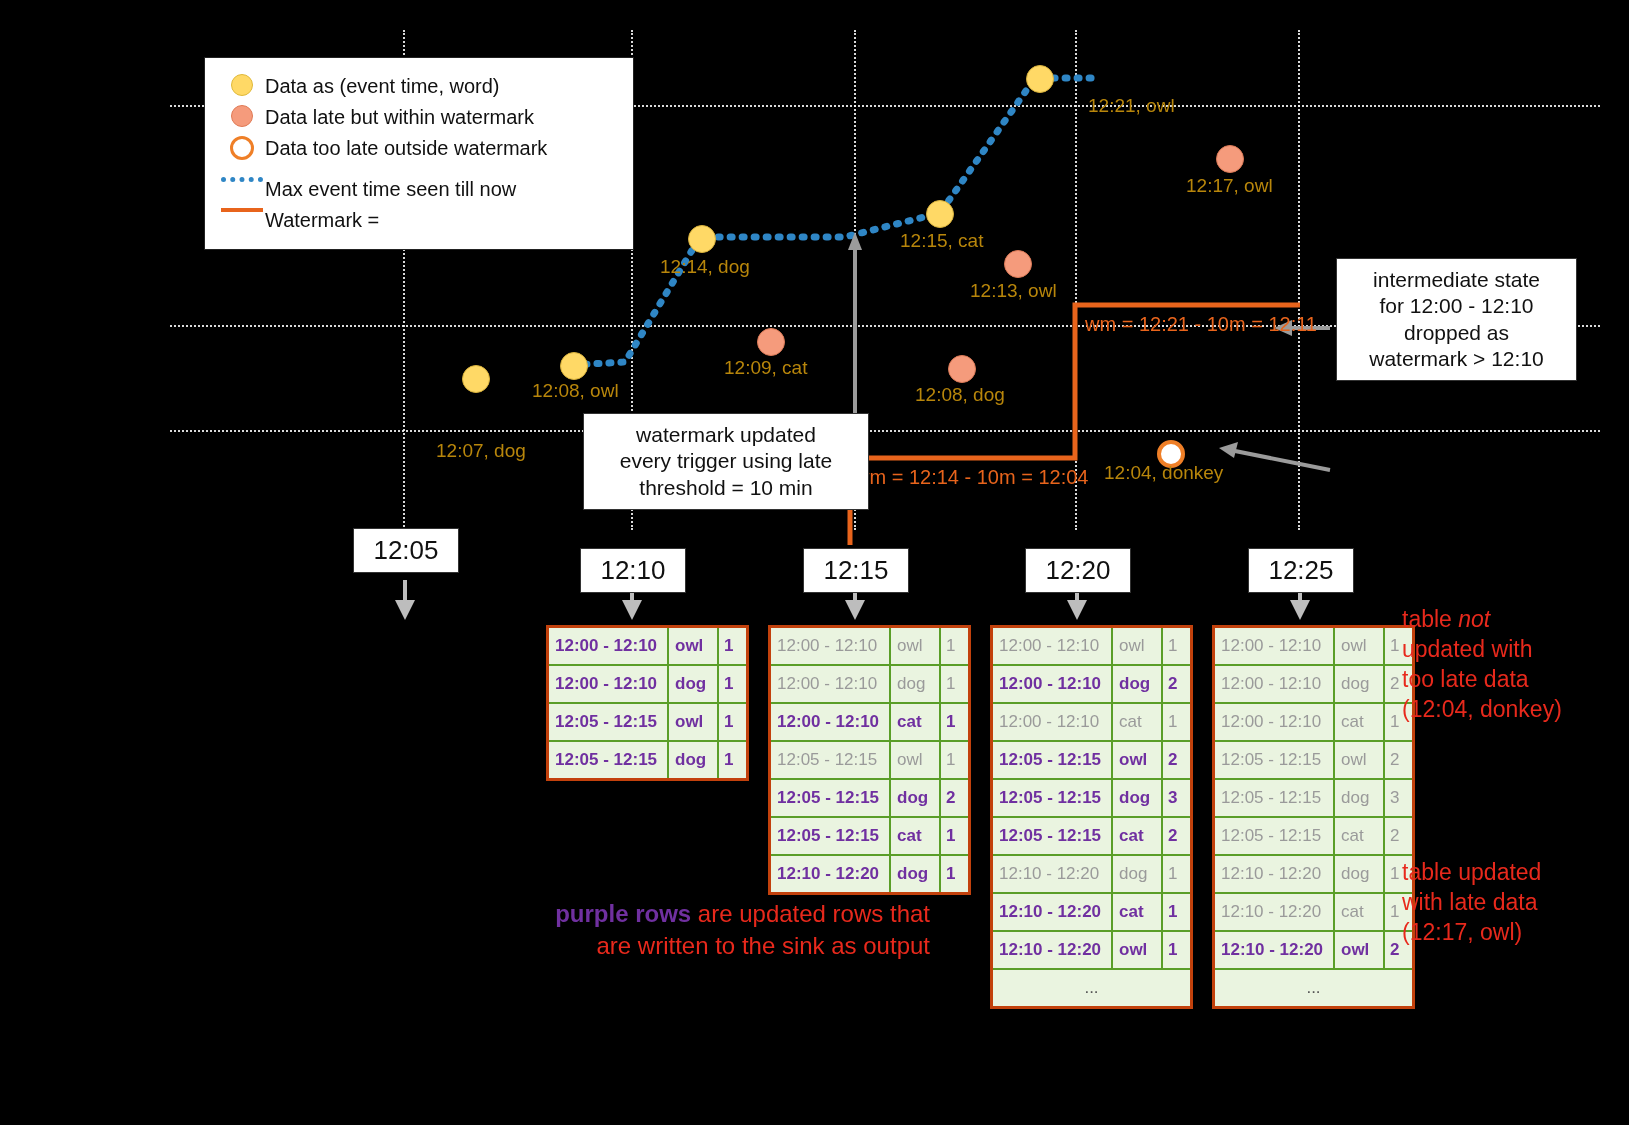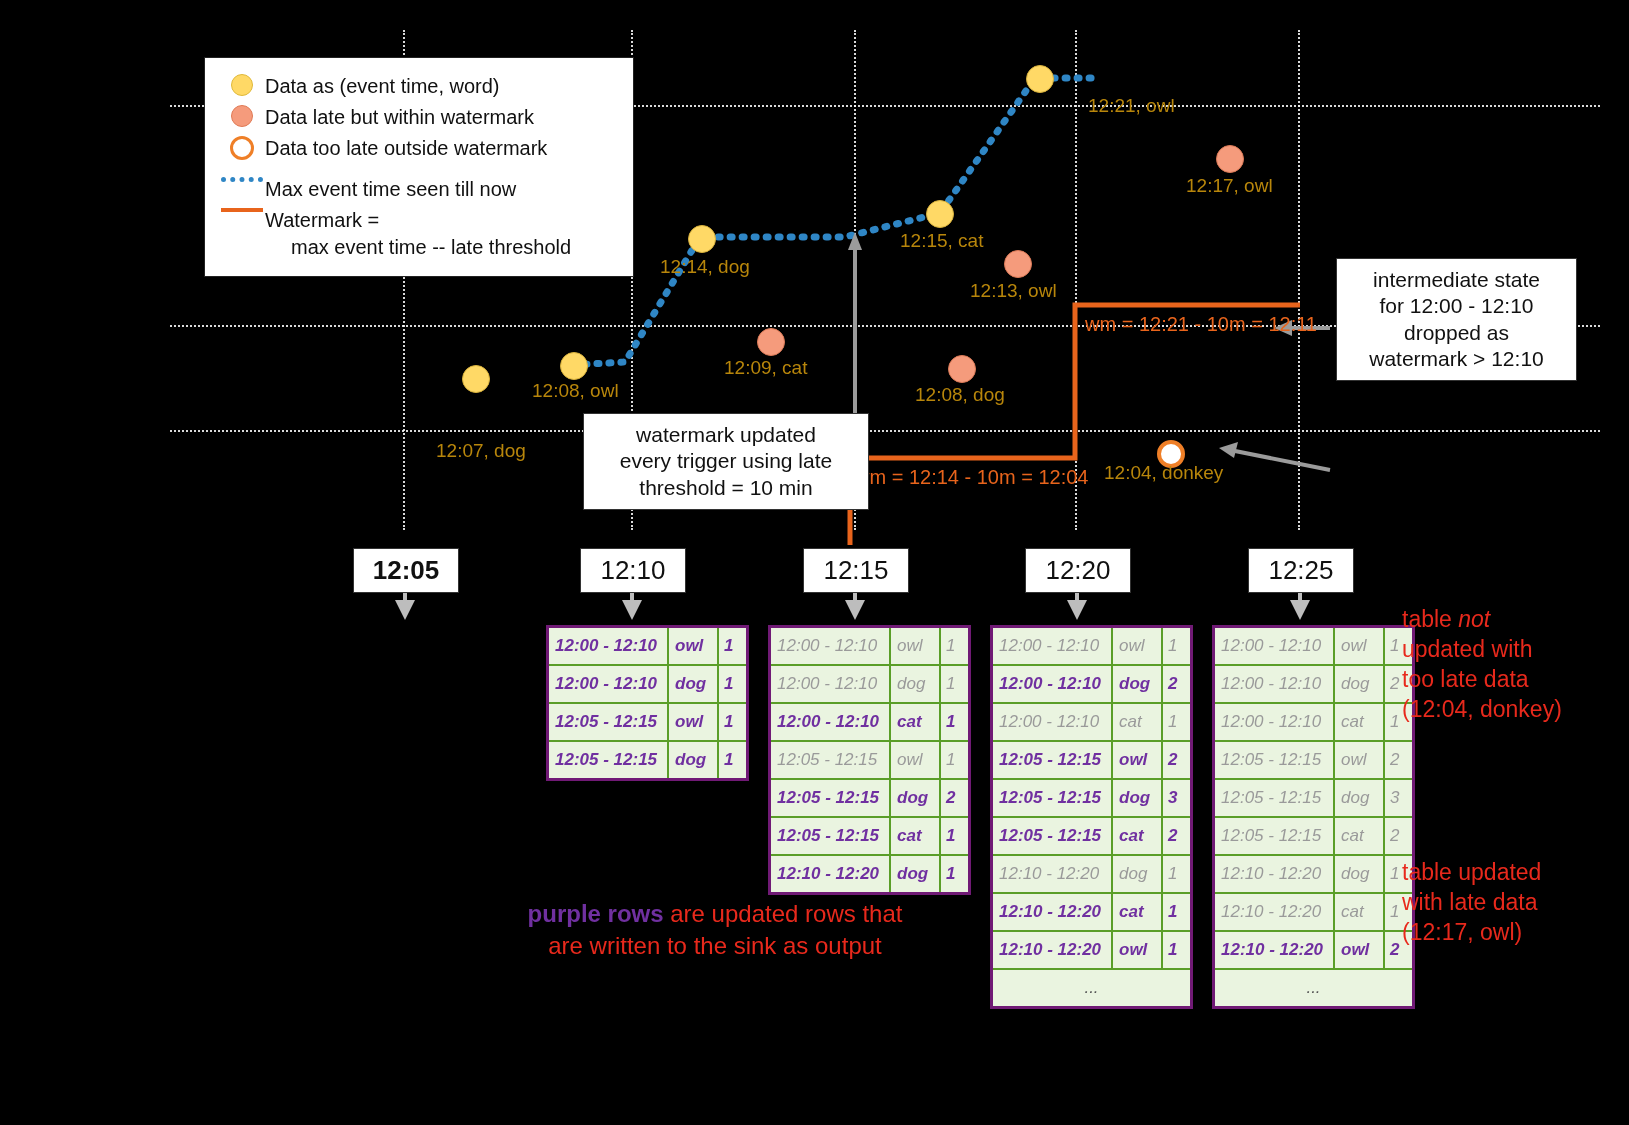--- a/index.html
+++ b/index.html
@@ -36,35 +36,35 @@
   
   .callout{position:absolute;background:#fff;border:1px solid #333;color:#111;
            font-size:21px;line-height:1.25;padding:8px 12px;text-align:center;}
   .wmlabel{position:absolute;font-size:20px;color:#e8641c;white-space:nowrap;}
 
   
   .timebox{position:absolute;background:#fff;border:1px solid #333;color:#111;
            font-size:26px;padding:6px 0;text-align:center;width:104px;}
 
   
-  .tbl{position:absolute;border:3px solid #701a75;background:#eaf4e0;font-style:italic;}
+  .tbl{position:absolute;border:3px solid #c2410c;background:#eaf4e0;}
   .tbl .r{display:flex;border-bottom:2px solid #5a9e28;height:36px;align-items:center;}
   .tbl .r:last-child{border-bottom:none;}
   .tbl .c1{width:112px;padding-left:6px;font-size:17px;border-right:2px solid #5a9e28;height:100%;display:flex;align-items:center;}
   .tbl .c2{width:42px;padding-left:6px;font-size:17px;border-right:2px solid #5a9e28;height:100%;display:flex;align-items:center;}
   .tbl .c3{width:22px;padding-left:5px;font-size:17px;height:100%;display:flex;align-items:center;}
   .grey{color:#9a9a9a;}
   .purple{color:#7030a0;font-weight:bold;}
   .dots{justify-content:center;color:#555;font-size:17px;}
   .tbl .r.dotsrow{justify-content:center;}
 
   
   .red{position:absolute;color:#e8291c;font-size:23px;line-height:1.3;}
   .red i{font-style:italic;}
-  .bottomnote{position:absolute;font-size:24px;color:#e8291c;text-align:center;line-height:1.35;}
+  .bottomnote{position:absolute;font-size:24px;color:#e8291c;text-align:right;line-height:1.35;}
   .bottomnote b{color:#7030a0;font-weight:bold;}
 </style>
 </head>
 <body>
 
 <div class="canvas">
 
   <div class="hline" style="left:170px;top:105px;width:1430px;"></div>
   <div class="hline" style="left:170px;top:325px;width:1430px;"></div>
   <div class="hline" style="left:170px;top:430px;width:1430px;"></div>
@@ -126,24 +126,20 @@
           <span class="dash-line"></span>
         </span>
       <span class="txt">Max event time seen till now</span>
     </div>
     <div class="row">
       <span class="mark">
           <span class="solid-line"></span>
         </span>
       <span class="txt">Watermark =</span>
     </div>
-    <div class="row" style="margin-top:-4px;">
-      <span class="mark"></span>
-      <span class="txt indent">max event time -- late threshold</span>
-    </div>
   </div>
 
   <div class="pt y" style="left:462px;top:365px;"></div>
   <div class="ptlabel" style="left:436px;top:398px;margin-top:42px;">12:07, dog</div>
 
   <div class="pt y" style="left:560px;top:352px;"></div>
   <div class="ptlabel" style="left:532px;top:380px;">12:08, owl</div>
 
   <div class="pt y" style="left:688px;top:225px;"></div>
   <div class="ptlabel" style="left:660px;top:256px;">12:14, dog</div>
@@ -179,21 +175,21 @@
     <div>watermark &gt; 12:10</div>
   </div>
 
   <div class="callout" style="left:583px;top:413px;width:260px;">
     <div>watermark updated</div>
     <div>every trigger using late</div>
     <div>threshold = 10 min</div>
   </div>
 
 
-  <div class="timebox" style="left:353px;top:548px;font-weight:bold;">12:05</div>
+  <div class="timebox" style="left:353px;top:528px;">12:05</div>
   <div class="timebox" style="left:580px;top:548px;">12:10</div>
   <div class="timebox" style="left:803px;top:548px;">12:15</div>
   <div class="timebox" style="left:1025px;top:548px;">12:20</div>
   <div class="timebox" style="left:1248px;top:548px;">12:25</div>
 
   <div class="tbl" id="tbl-0" style="left:546px;top:625px;">
       <div class="r">
         <div class="c1 purple">12:00 - 12:10</div>
         <div class="c2 purple">owl</div>
         <div class="c3 purple">1</div>

